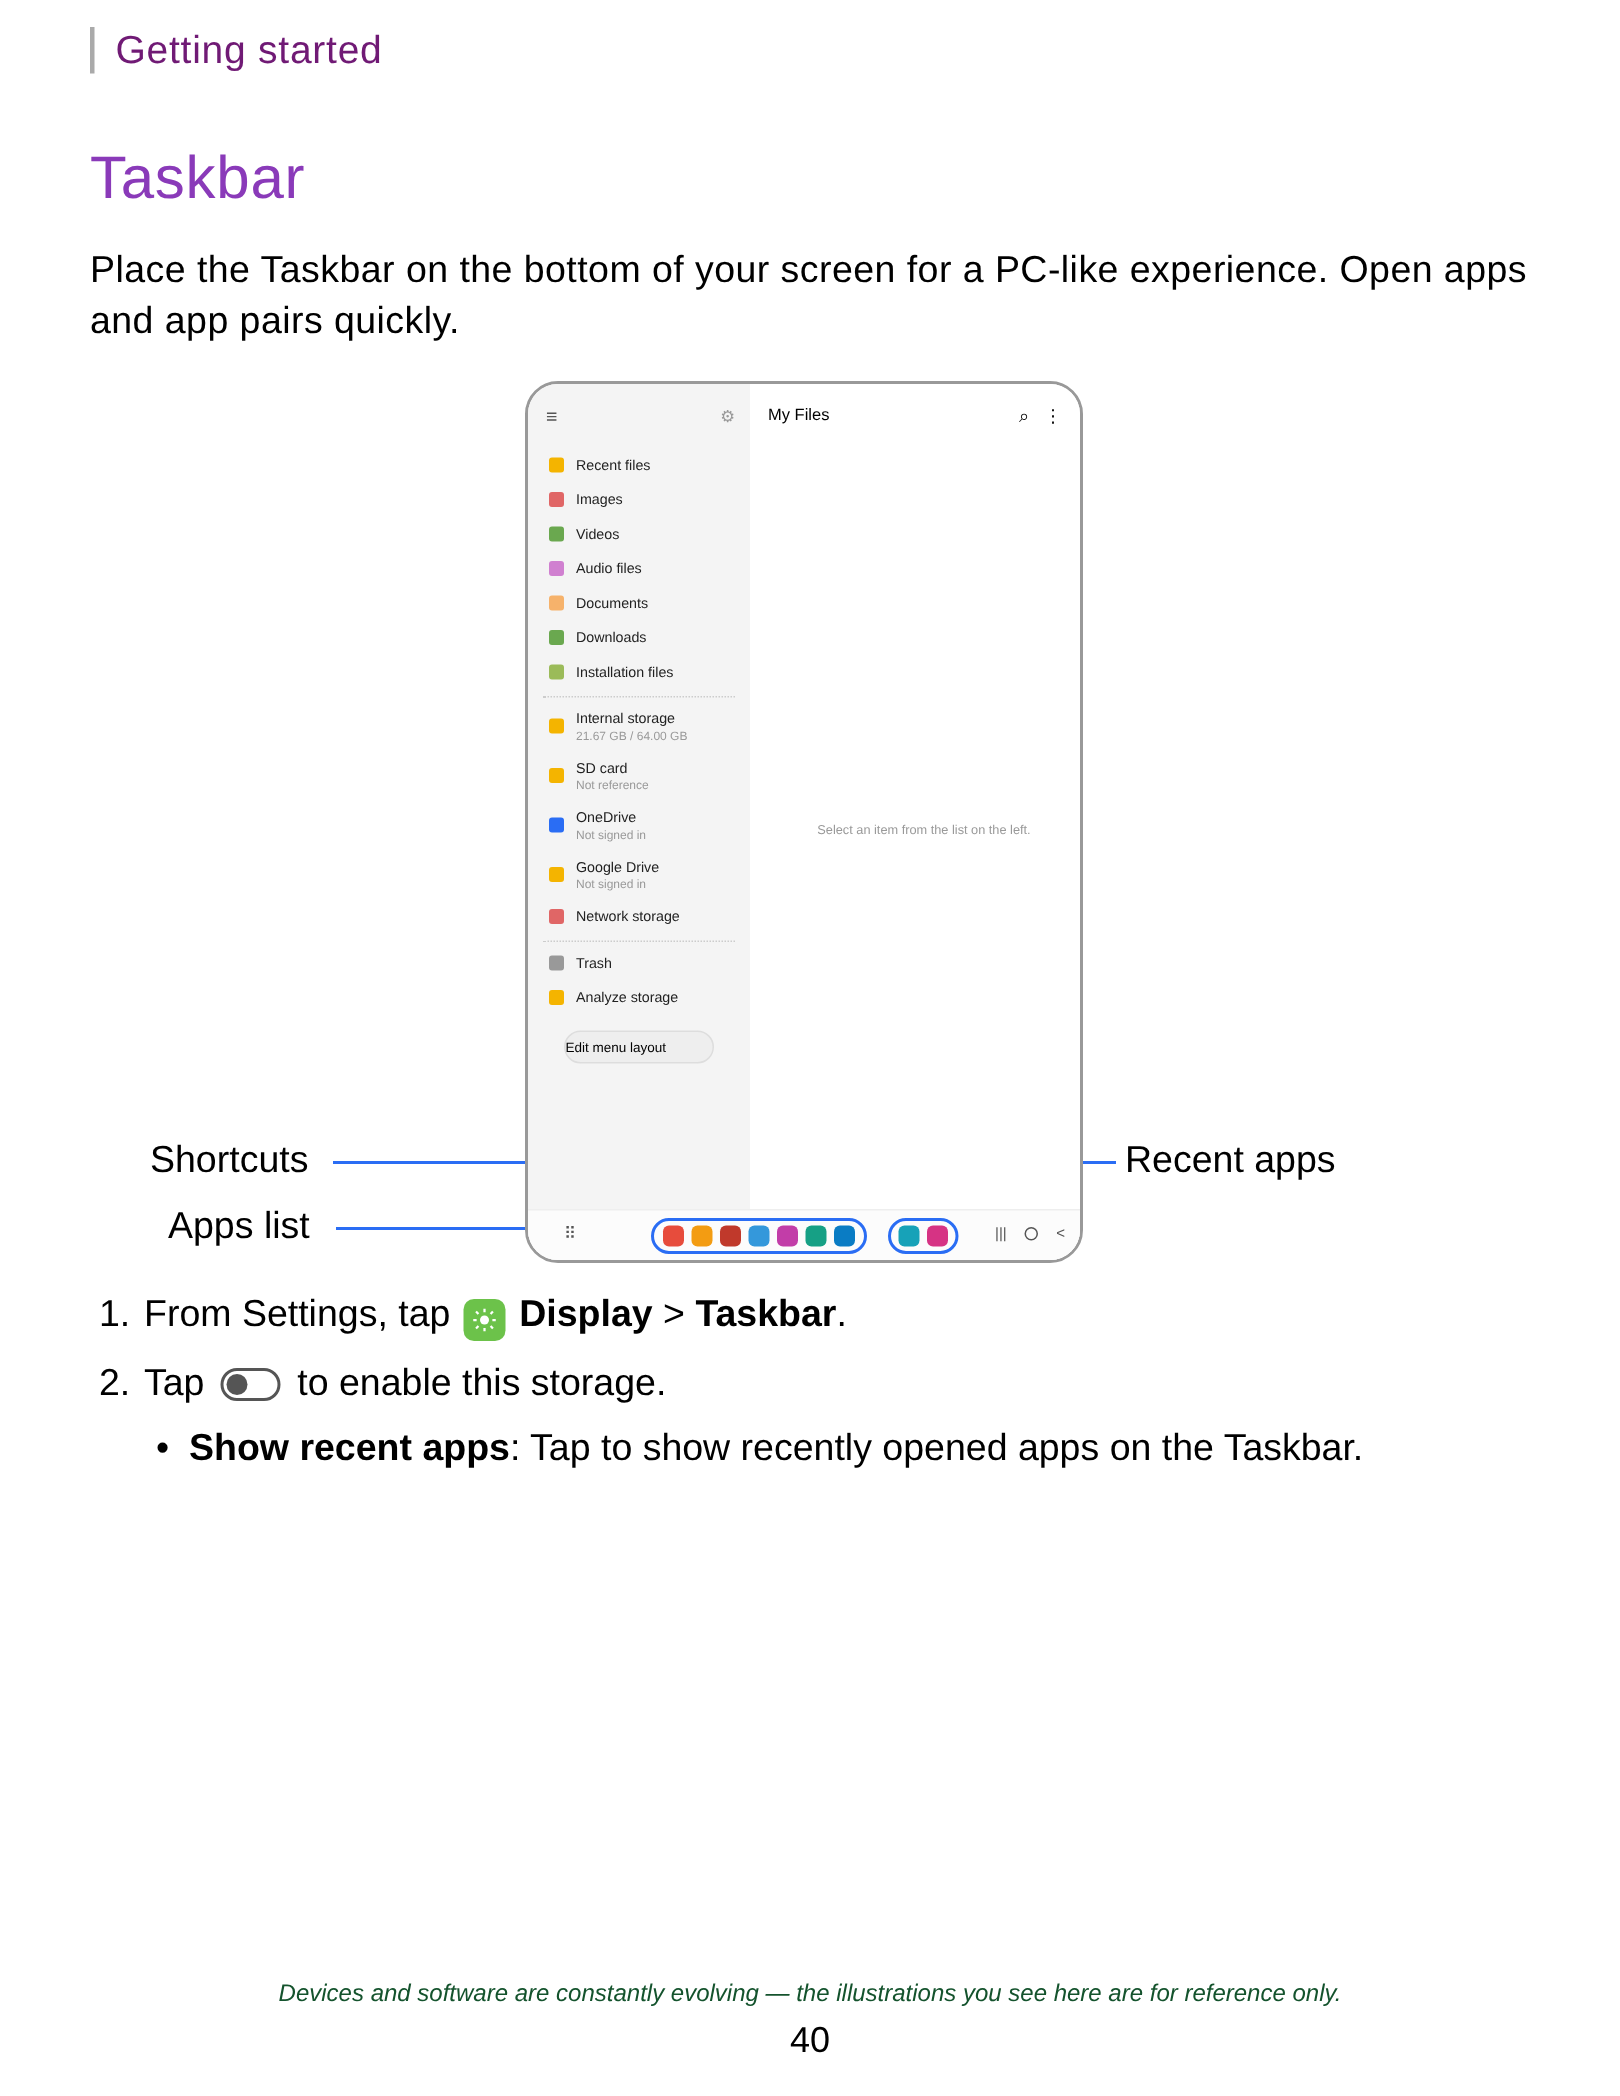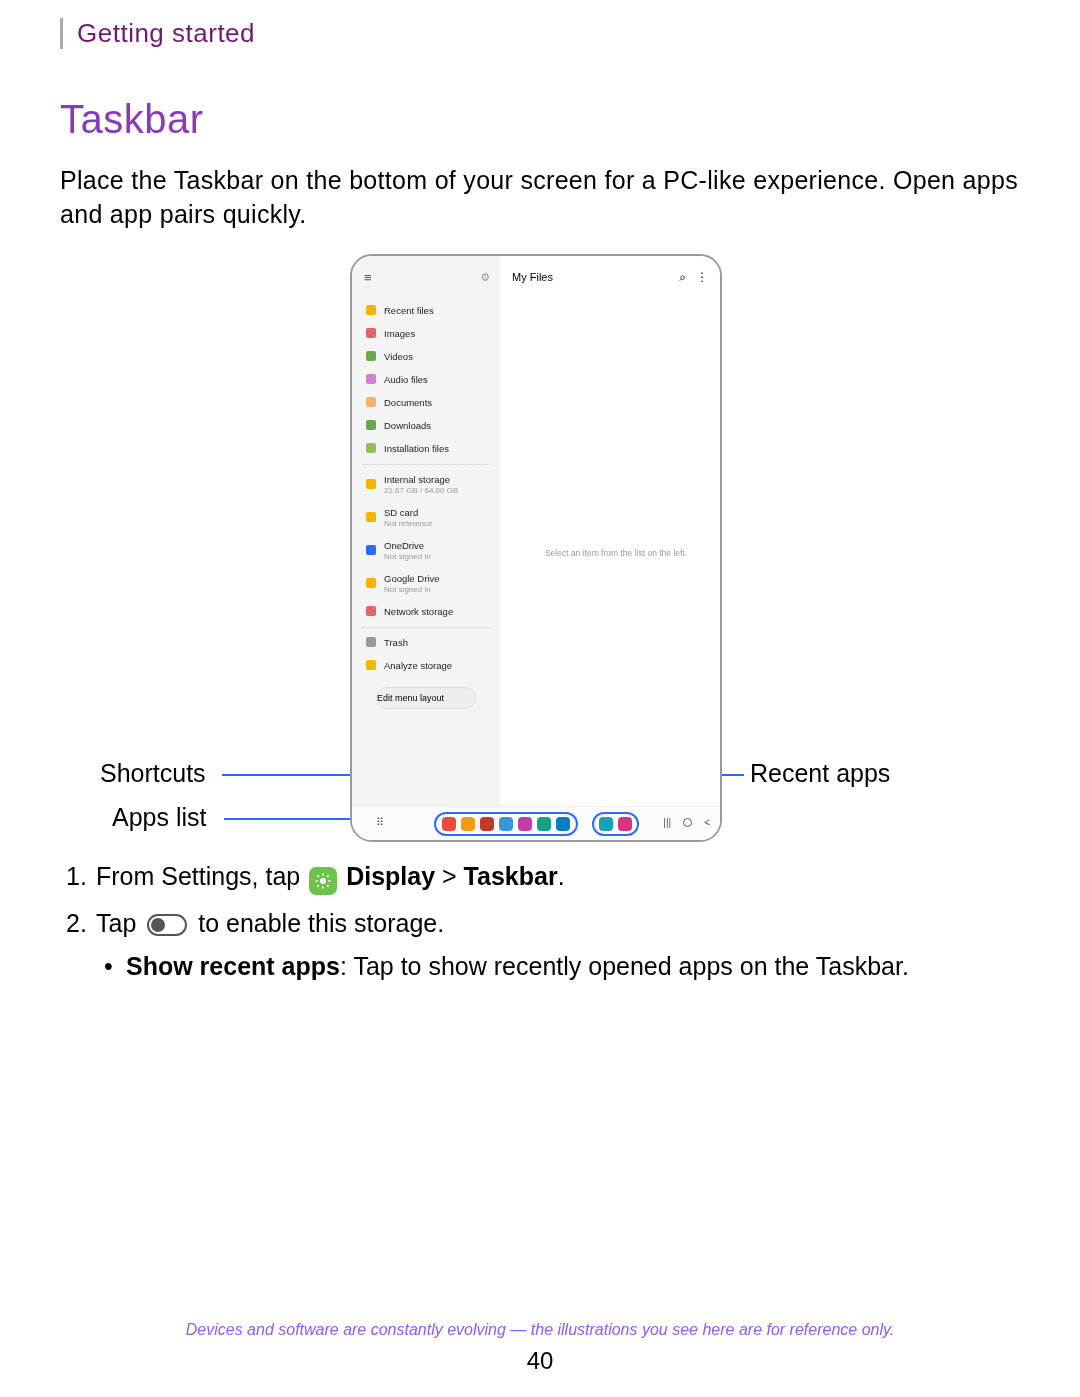--- a/index.html
+++ b/index.html
@@ -42,21 +42,21 @@
   
   .steps { margin-top: 18px; }
   .step { display: flex; font-size: 25px; margin-bottom: 14px; }
   .step-num { width: 36px; flex: 0 0 36px; padding-left:6px; }
   .green-badge { display:inline-flex; width:28px; height:28px; border-radius:7px; background:#6cc24a; align-items:center; justify-content:center; vertical-align:-5px; margin:0 2px; }
   .toggle { display:inline-block; width:40px; height:22px; border:2px solid #555; border-radius:12px; vertical-align:-4px; margin:0 4px; position:relative; }
   .toggle::after { content:""; position:absolute; left:2px; top:2px; width:14px; height:14px; border-radius:50%; background:#555; }
   .bullet { display:flex; font-size:25px; margin-left:44px; margin-top:2px; }
   .bullet-dot { width:22px; flex:0 0 22px; }
 
-  .footer { position:absolute; left:0; right:0; bottom:58px; text-align:center; font-size:16px; color:#8b5cf6; font-style:italic;margin-top:24px; }
+  .footer { position:absolute; left:0; right:0; bottom:58px; text-align:center; font-size:16px; color:#14532d; font-style:italic;margin-top:24px; }
   .pagenum { position:absolute; left:0; right:0; bottom:22px; text-align:center; font-size:24px; }
 </style>
 </head>
 <body>
 
 <div class="page">
 
   <div class="header-rule">
     <div class="header-text">Getting started</div>
   </div>

